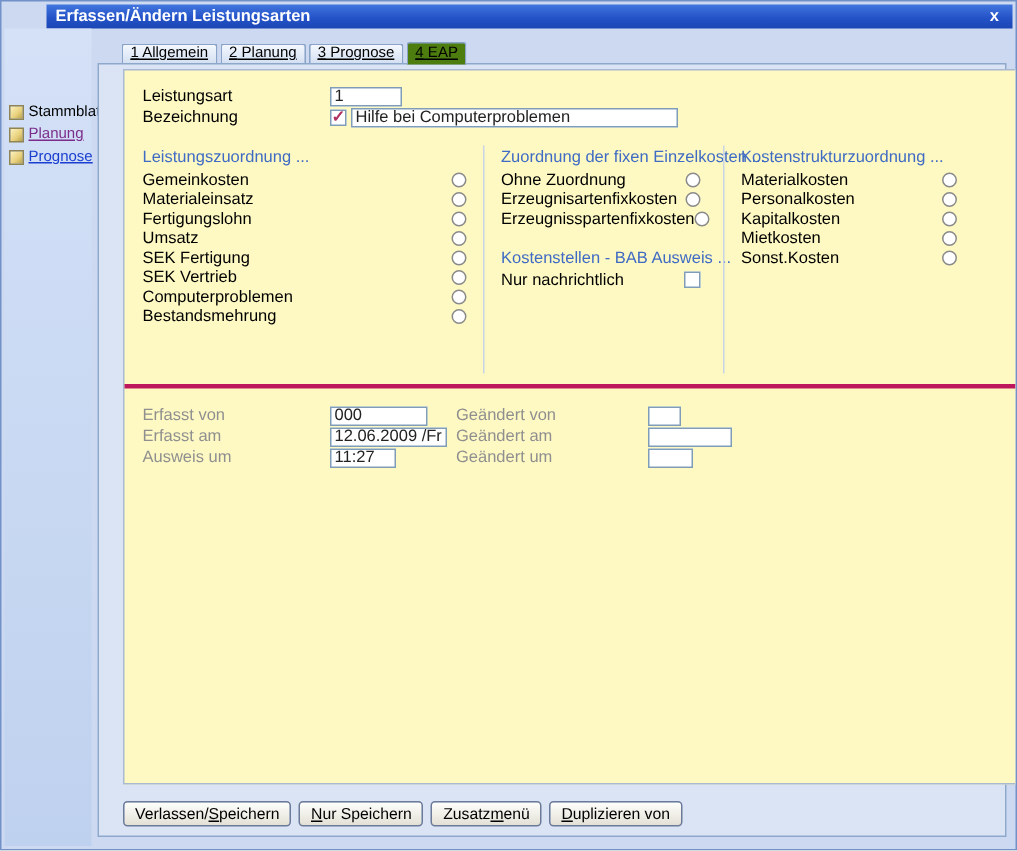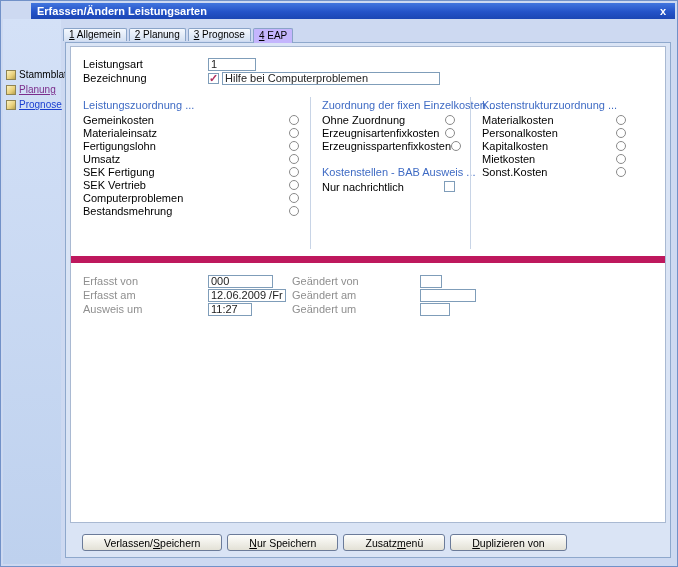--- a/index.html
+++ b/index.html
@@ -34,37 +34,37 @@
   .side-item { display: flex; align-items: center; gap: 3px; padding-left: 3px; font-size: 10px; cursor: pointer; }
   .side-icon {
     width: 10px; height: 10px; flex: none;
     background: linear-gradient(135deg, #fdf3c0 0%, #e8cf7a 60%, #b7a14e 100%);
     border: 1px solid #8f8454;
   }
   .side-item.plain .side-label { color: #000; }
   .side-item.visited .side-label { color: #7b2d8b; text-decoration: underline; }
   .side-item.link .side-label { color: #1a3fd0; text-decoration: underline; }
 
-  .tabs { position: absolute; left: 62px; top: 27px; height: 15px; display: flex; align-items: flex-start; z-index: 3; }
+  .tabs { position: absolute; left: 80px; top: 27px; height: 15px; display: flex; align-items: center; z-index: 3; text-decoration: underline; }
   .tab {
     height: 13px; line-height: 12px; padding: 0 5px; font-size: 10px;
     background: linear-gradient(180deg, #f4f8fe, #d4e0f2);
     border: 1px solid #8aa4c8; border-bottom: none;
     border-radius: 2px 2px 0 0; margin-right: 2px; cursor: pointer; white-space: nowrap;
   }
-  .tab.active { height: 15px; line-height: 14px; background: #c4b5fd; position: relative; z-index: 4; }
+  .tab.active { height: 15px; line-height: 14px; background: #4d7c0f; position: relative; z-index: 4; }
   .tab .u, .btn .u { text-decoration: underline; }
 
   .tabpage {
     position: absolute; left: 64px; top: 41px; width: 606px; height: 516px;
     background: #dae4f5; border: 1px solid #8ea8cc;
   }
   .white-panel {
-    position: absolute; left: 4px; top: 3px; width: 596px; height: 477px;
-    background: #ffffff; border: 1px solid #a9b9d2;
+    position: absolute; left: 16px; top: 3px; width: 596px; height: 477px;
+    background: #fef9c3; border: 1px solid #a9b9d2;
   }
   .fields { padding: 10px 0 0 12px; }
   .field-row { display: flex; align-items: center; height: 14px; }
   .field-label { width: 125px; flex: none; }
   input.txt {
     height: 13px; border: 1px solid #7f9db9; font-family: inherit; font-size: 11px;
     padding: 0 2px; background: #fff; color: #222;
   }
   .w-leistungsart { width: 48px; }
   .w-kuerzel { width: 62px; }
@@ -91,34 +91,34 @@
   .radio {
     width: 10px; height: 10px; border: 1px solid #8a8a8a; border-radius: 50%;
     background: #fff; flex: none; position: relative; cursor: pointer;
   }
   .radio.selected::after {
     content: ""; position: absolute; left: 2px; top: 2px; width: 4px; height: 4px;
     border-radius: 50%; background: #2e7d2e;
   }
   .opt .checkbox { margin-right: 0; }
 
-  .audit { margin-top: 7px; border-top: 7px solid #be185d; padding: 11px 0 0 12px; display: flex; }
+  .audit { margin-top: 7px; border-top: 3px solid #be185d; padding: 11px 0 0 12px; display: flex; }
   .audit-left { width: 209px; flex: none; }
   .audit-right { flex: 1; }
   .audit-row { display: flex; align-items: center; height: 14px; color: #8f8f8f; }
   .audit-label-l { width: 125px; flex: none; }
   .audit-label-r { width: 128px; flex: none; }
   .aw-von { width: 65px; } .aw-am { width: 78px; } .aw-um { width: 44px; }
   .gw-von { width: 22px; } .gw-am { width: 56px; } .gw-um { width: 30px; }
 
   .buttons { position: absolute; left: 16px; top: 491px; display: flex; gap: 5px; }
   button.btn {
     height: 17px; font-family: inherit; font-size: 10.5px; color: #000;
     background: linear-gradient(180deg, #fefefc, #e3e1d6);
-    border: 1px solid #6b7b99; border-radius: 3px; padding: 0 21px; cursor: pointer; white-space: nowrap;
+    border: 1px solid #6b7b99; border-radius: 3px; padding: 0 7px; cursor: pointer; white-space: nowrap;
   }
 </style>
 </head>
 <body>
 
 <div class="window">
 
   <div class="titlebar">
     <span class="title">Erfassen/Ändern Leistungsarten</span>
     <span class="close">x</span>

